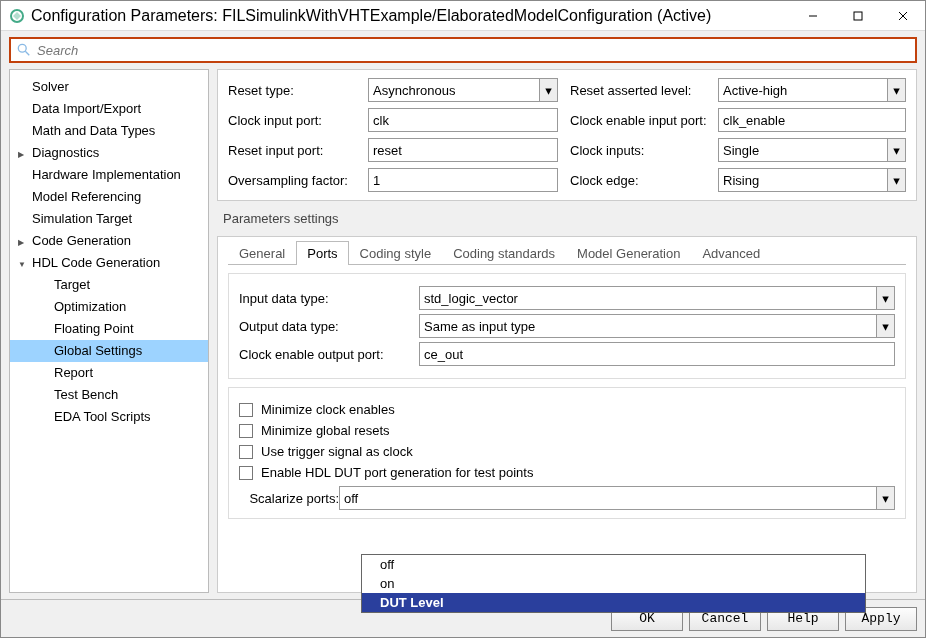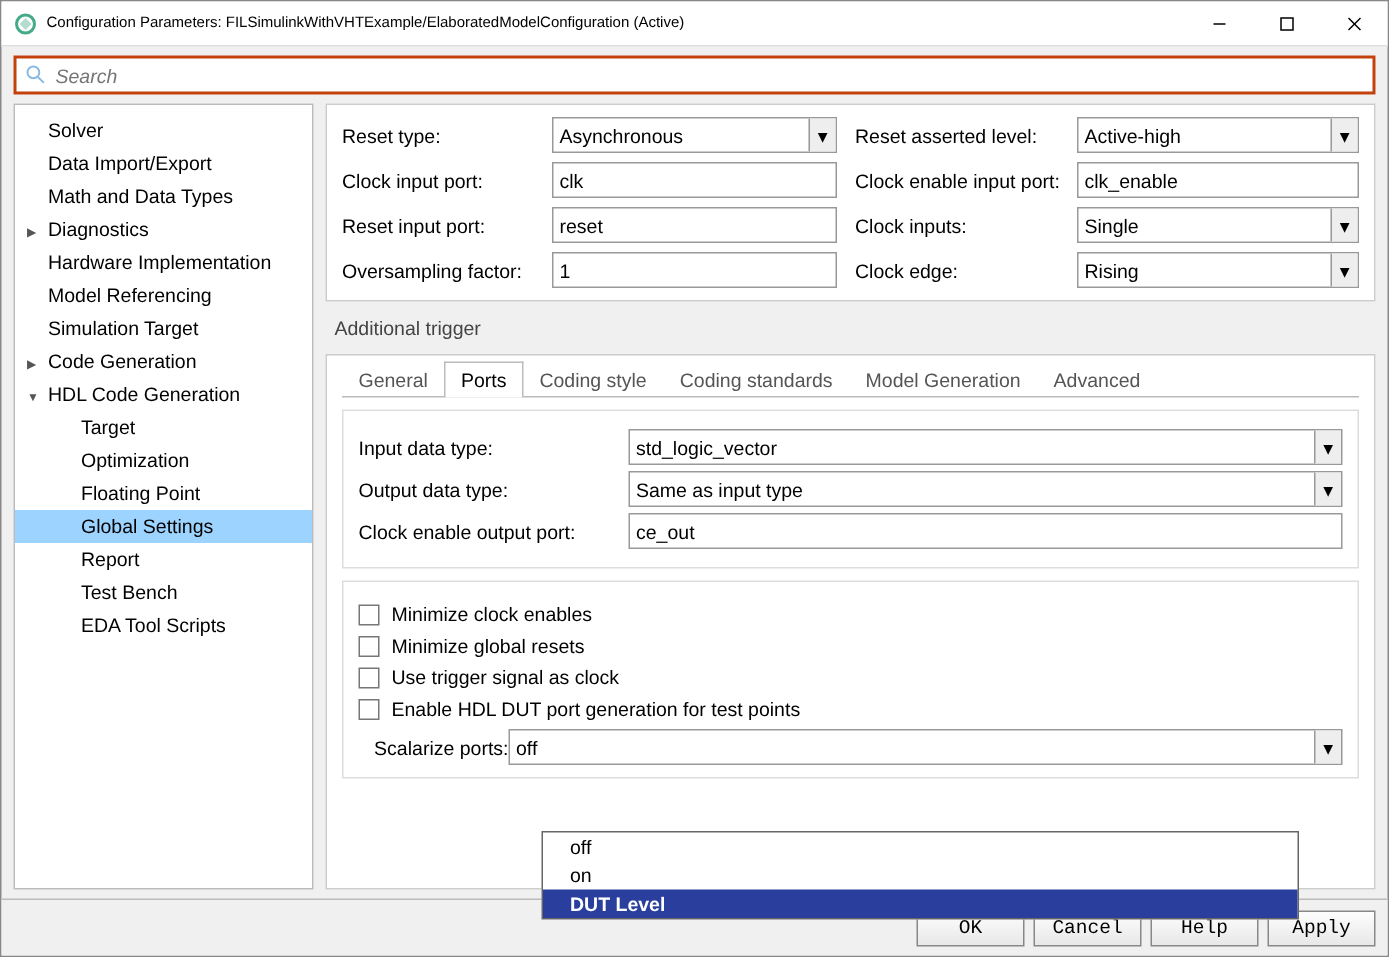--- a/index.html
+++ b/index.html
@@ -1,20 +1,20 @@
 <!DOCTYPE html>
 <html><head>
 <meta charset="utf-8">
 <style>
 * { box-sizing: border-box; font-family: "Segoe UI", Arial, sans-serif; font-size: 13px; }
 body { margin: 0; background: #fff; color: #000; }
 .window { width: 926px; height: 638px; border: 1px solid #888; display: flex; flex-direction: column; background: #f0f0f0; }
 .titlebar { height: 30px; display: flex; align-items: center; background: #fff; border-bottom: 1px solid #ddd; padding: 0 0 0 8px; }
 .titlebar .app-icon { width: 16px; height: 16px; margin-right: 6px; }
-.titlebar .title { flex: 1; font-size: 10px; }
+.titlebar .title { flex: 1; font-size: 16px; }
 .winbtns { display: flex; height: 100%; }
 .winbtn { width: 45px; display: flex; align-items: center; justify-content: center; }
 .winbtn svg { width: 10px; height: 10px; }
 .searchbar { margin: 6px 8px; background: #fff; border: 2px solid #c2410c; height: 26px; display: flex; align-items: center; padding: 0 6px; }
 .searchbar svg { width: 14px; height: 14px; margin-right: 4px; opacity: .6; }
 .searchbar input { border: none; outline: none; flex: 1; color: #999; font-style: italic; }
 .body { flex: 1; display: flex; margin: 0 8px 6px 8px; gap: 8px; min-height: 0; }
 .sidebar { width: 200px; background: #fff; border: 1px solid #bbb; padding: 6px 0; overflow: auto; }
 .nav-item { padding: 2px 6px 2px 22px; line-height: 18px; white-space: nowrap; cursor: default; position: relative; }
 .nav-item.lvl2 { padding-left: 44px; }
@@ -141,21 +141,21 @@
               <span>1</span>
             </div>
           <div class="lbl2">Clock edge:</div>
           <div class="select">
               <span>Rising</span>
               <span class="arrow">▾</span>
             </div>
         </div>
       </div>
 
-      <div class="group-title">Additional trigger</div>
+      <div class="group-title">Parameters settings</div>
       <div class="group-box" style="flex:1; position:relative; padding-top:4px;">
         <div class="tabs" id="tabs">
             <div class="tab">General</div>
             <div class="tab active">Ports</div>
             <div class="tab">Coding style</div>
             <div class="tab">Coding standards</div>
             <div class="tab">Model Generation</div>
             <div class="tab">Advanced</div>
           </div>
 

